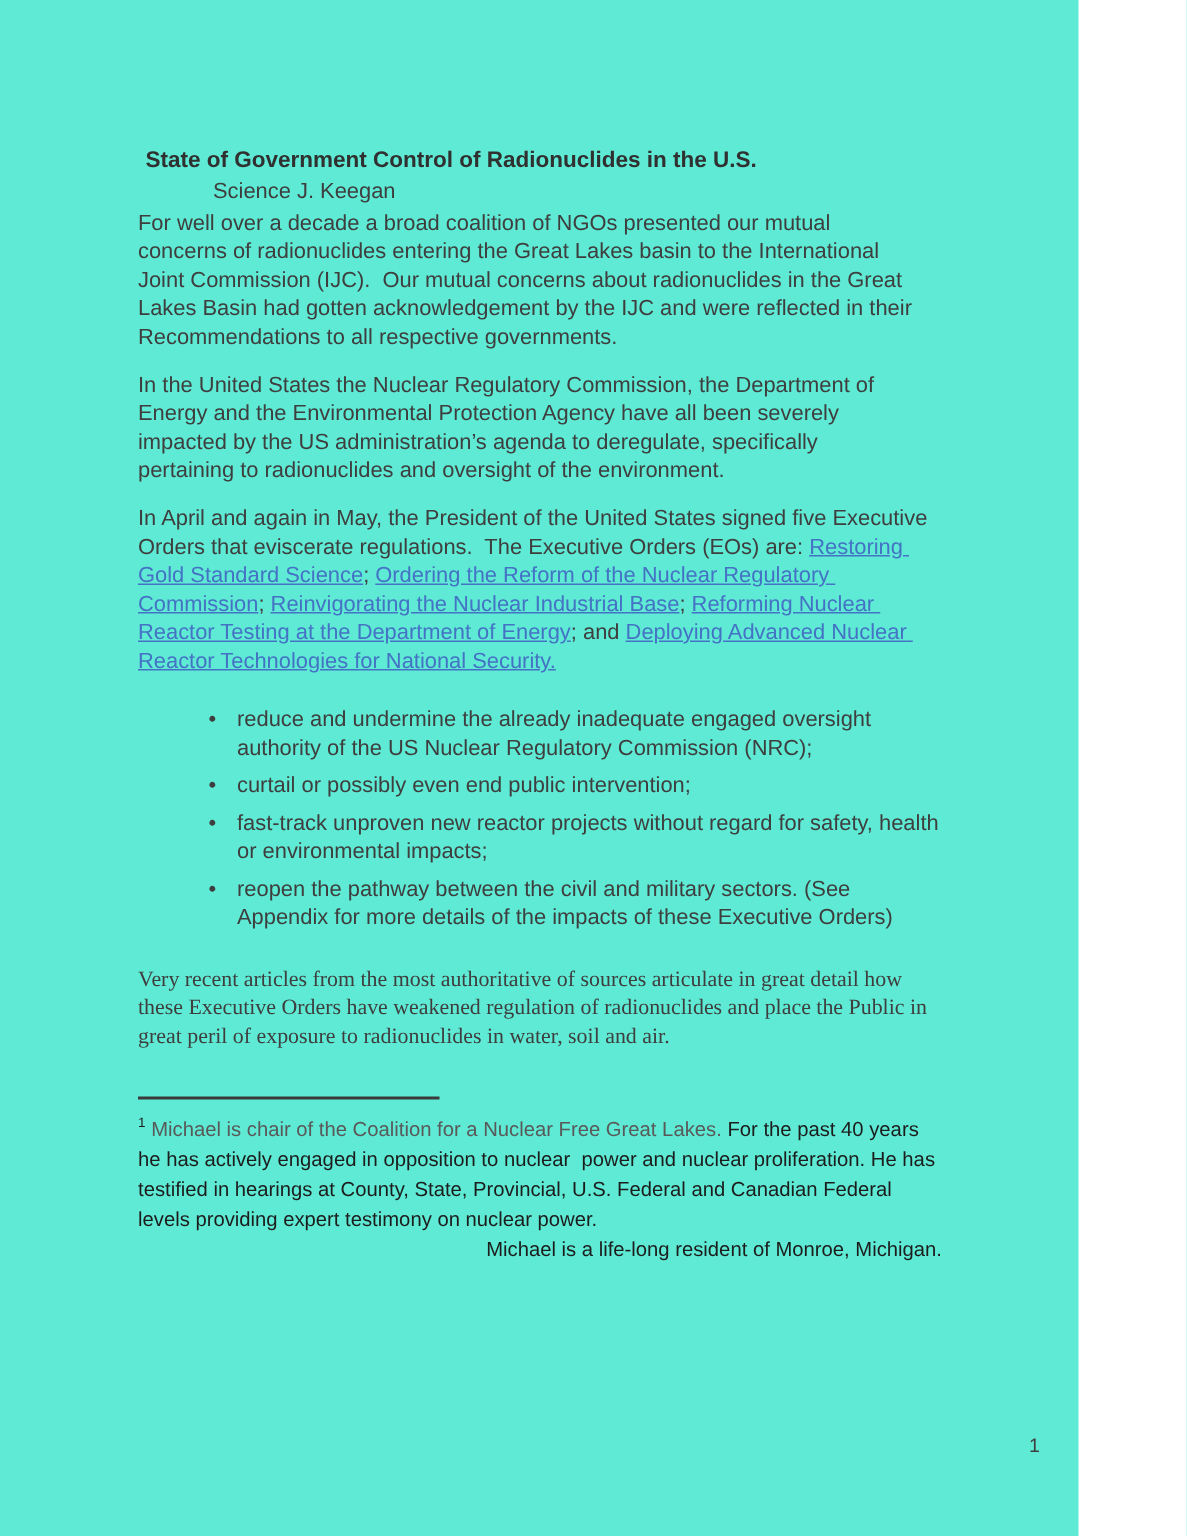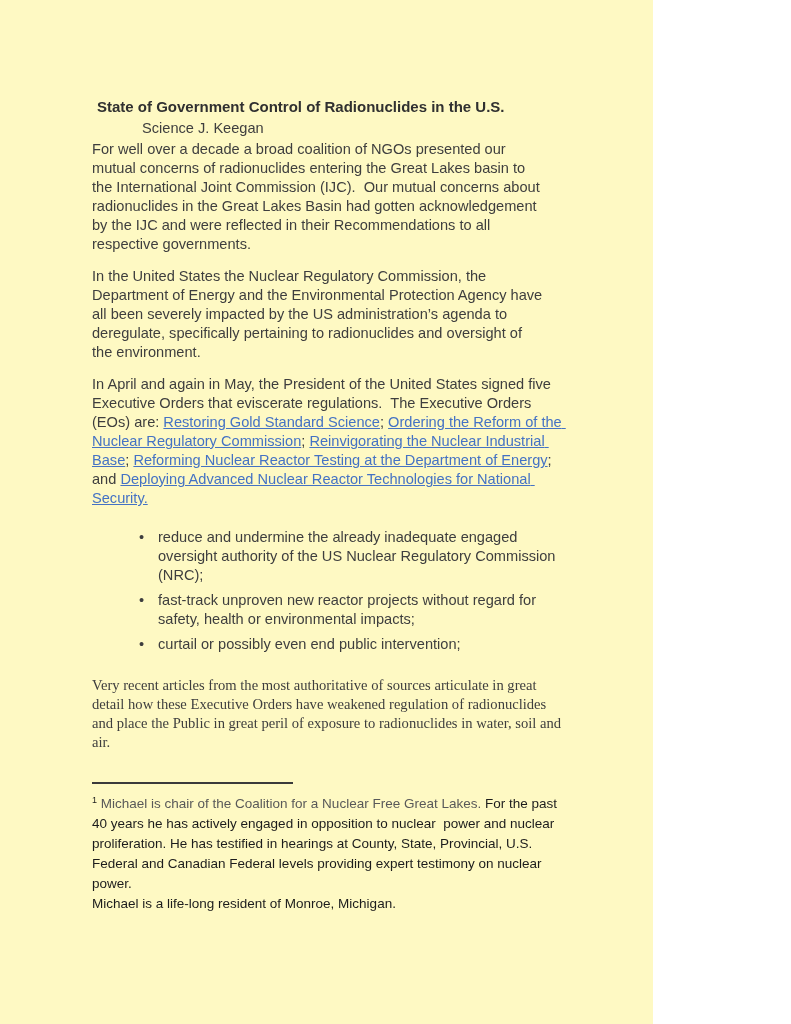--- a/index.html
+++ b/index.html
@@ -2,25 +2,25 @@
 <html><head>
 <meta charset="utf-8">
 <style>
   html, body {
     margin: 0;
     padding: 0;
     background: #ffffff;
   }
   .page {
     position: relative;
-    width: 653px;
+    width: 719px;
     height: 1024px;
     box-sizing: border-box;
     padding: 97px 91px 0 92px;
-    background: #fef9c3;
+    background: #5eead4;
     font-family: "Liberation Sans", sans-serif;
     font-size: 14.6px;
     line-height: 19px;
     color: #3e3e3e;
     overflow: hidden;
   }
   .pre { white-space: pre-wrap; }
   .doc-title {
     font-size: 15px;
     font-weight: bold;
@@ -66,21 +66,21 @@
     margin: 30px 0 0 0;
   }
   .footnote {
     margin-top: 10px;
     font-size: 13.5px;
     line-height: 20px;
     color: #1c1c1c;
   }
   .footnote .fn-gray { color: #595959; }
   .footnote sup.fnref { font-size: 9px; }
-  .fn-line2 { margin: 0; }
+  .fn-line2 { margin: 0; text-align: right; }
   .pagenum {
     position: absolute;
     left: 686px;
     top: 954px;
     font-size: 13px;
     color: #3e3e3e;
   }
 </style>
 </head>
 <body>
@@ -94,22 +94,23 @@
 
   <p class="para"><span class="pre">For well over a decade a broad coalition of NGOs presented our mutual concerns of radionuclides entering the Great Lakes basin to the International Joint Commission (IJC).  Our mutual concerns about radionuclides in the Great Lakes Basin had gotten acknowledgement by the IJC and were reflected in their Recommendations to all respective governments.</span></p>
 
   <p class="para"><span class="pre">In the United States the Nuclear Regulatory Commission, the Department of Energy and the Environmental Protection Agency have all been severely impacted by the US administration’s agenda to deregulate, specifically pertaining to radionuclides and oversight of the environment.</span></p>
 
   <p class="para para-eo"><span class="pre">In April and again in May, the President of the United States signed five Executive Orders that eviscerate regulations.  The Executive Orders (EOs) are: </span><a class="doclink pre">Restoring Gold Standard Science</a><span class="pre">; </span><a class="doclink pre">Ordering the Reform of the Nuclear Regulatory Commission</a><span class="pre">; </span><a class="doclink pre">Reinvigorating the Nuclear Industrial Base</a><span class="pre">; </span><a class="doclink pre">Reforming Nuclear Reactor Testing at the Department of Energy</a><span class="pre">; and </span><a class="doclink pre">Deploying Advanced Nuclear Reactor Technologies for National Security.</a></p>
 
 
   <ul class="eo-list">
     <li><span class="pre">reduce and undermine the already inadequate engaged oversight authority of the US Nuclear Regulatory Commission (NRC);</span></li>
+    <li><span class="pre">curtail or possibly even end public intervention;</span></li>
     <li><span class="pre">fast-track unproven new reactor projects without regard for safety, health or environmental impacts;</span></li>
-    <li><span class="pre">curtail or possibly even end public intervention;</span></li>
+    <li><span class="pre">reopen the pathway between the civil and military sectors. (See Appendix for more details of the impacts of these Executive Orders)</span></li>
   </ul>
 
   <p class="para para-articles"><span class="pre">Very recent articles from the most authoritative of sources articulate in great detail how these Executive Orders have weakened regulation of radionuclides and place the Public in great peril of exposure to radionuclides in water, soil and air.</span></p>
 
   <div class="footnote-sep"></div>
 
   <div class="footnote"><sup class="fnref">1</sup><span class="fn-gray pre"> Michael is chair of the Coalition for a Nuclear Free Great Lakes.</span><span class="pre"> For the past 40 years he has actively engaged in opposition to nuclear  power and nuclear proliferation. He has testified in hearings at County, State, Provincial, U.S. Federal and Canadian Federal levels providing expert testimony on nuclear power.</span><div class="fn-line2">Michael is a life-long resident of Monroe, Michigan.</div></div>
 
   <div class="pagenum">1</div>
 

